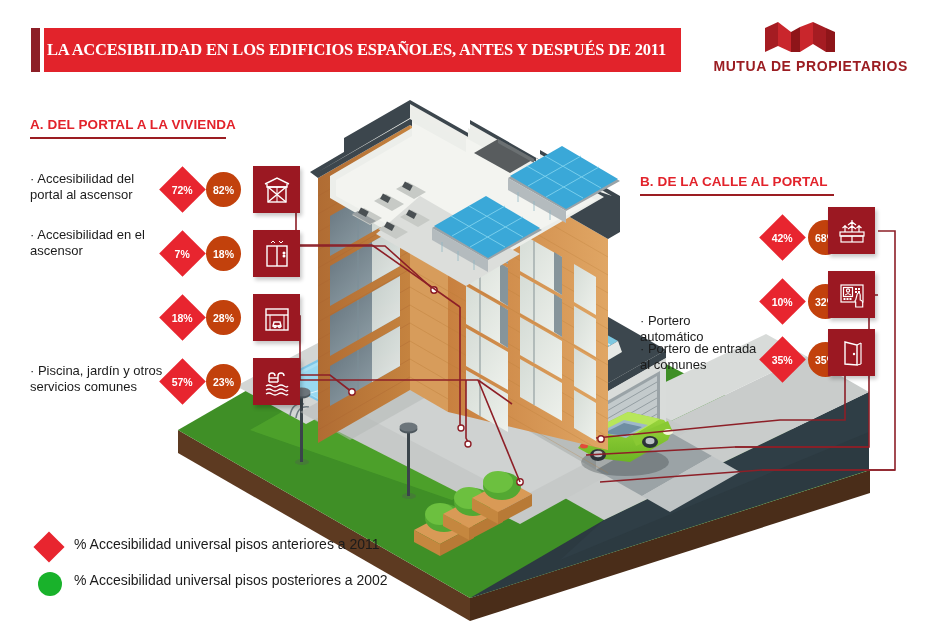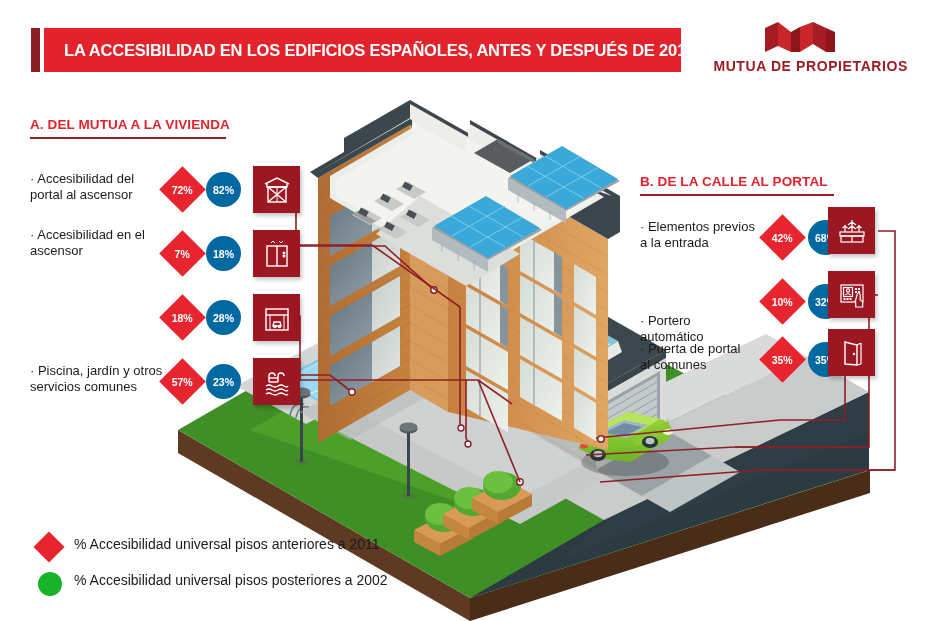--- a/index.html
+++ b/index.html
@@ -13,22 +13,22 @@
   
   #title-accent{
     position:absolute;left:31px;top:28px;width:9px;height:44px;background:#8d1f27;
   }
   #title-bar{
     position:absolute;left:44px;top:28px;width:637px;height:44px;background:#e2232b;
     display:flex;align-items:center;
   }
   #title-text{
     color:#fff;font-weight:bold;font-size:16.5px;letter-spacing:-0.2px;
-    padding-left:20px;white-space:nowrap;
-    font-family:Liberation Sans, sans-serif;
+    padding-left:3px;white-space:nowrap;
+    font-family:Liberation Serif, serif;
   }
 
   
   #logo{position:absolute;left:713px;top:22px;width:195px;height:56px;}
   #logo-mark{position:absolute;left:52px;top:0;width:70px;height:30px;}
   #logo-name{
     position:absolute;left:0;top:36px;width:195px;text-align:right;
     color:#9b1d22;font-weight:bold;font-size:14px;letter-spacing:0.6px;
     font-family:"Liberation Sans", sans-serif;white-space:nowrap;
   }
@@ -51,21 +51,21 @@
   .diamond{
     position:absolute;width:33px;height:33px;background:#e8252f;
     transform:rotate(45deg);
     display:flex;align-items:center;justify-content:center;
   }
   .diamond span{
     transform:rotate(-45deg);color:#fff;font-weight:bold;font-size:10.5px;
     font-family:"Liberation Sans", sans-serif;
   }
   .circle{
-    position:absolute;width:35px;height:35px;border-radius:50%;background:#0369a1;
+    position:absolute;width:35px;height:35px;border-radius:50%;background:#c2410c;
     display:flex;align-items:center;justify-content:center;
   }
   .circle span{color:#fff;font-weight:bold;font-size:10.5px;font-family:"Liberation Sans", sans-serif;}
 
   .icon-box{
     position:absolute;width:47px;height:47px;background:#9b1822;
     box-shadow:2px 3px 4px rgba(0,0,0,0.22);
     display:flex;align-items:center;justify-content:center;
   }
   .icon-box svg{display:block;}
@@ -468,21 +468,21 @@
       <polygon points="0,30 0,6 13,0 13,24" fill="#a51c22"></polygon>
       <polygon points="13,24 13,0 26,10 26,30" fill="#c9262c"></polygon>
       <polygon points="26,30 26,10 35,5 35,30" fill="#8e1519"></polygon>
       <polygon points="35,30 35,5 48,0 48,22" fill="#c9262c"></polygon>
       <polygon points="48,22 48,0 61,6 61,30" fill="#a51c22"></polygon>
       <polygon points="61,30 61,6 70,10 70,30" fill="#8e1519"></polygon>
     </svg>
     <div id="logo-name">MUTUA DE PROPIETARIOS</div>
   </div>
 
-  <div class="sec-head" id="sec-a-head">A. DEL MUTUA A LA VIVIENDA</div>
+  <div class="sec-head" id="sec-a-head">A. DEL PORTAL A LA VIVIENDA</div>
 
   <div class="row" style="left:30px;top:163px;width:250px;">
     <div class="row-label" style="left:0;top:8px;width:118px;">
       <span>· Accesibilidad del</span><br>
       <span>portal al ascensor</span>
     </div>
     <div class="diamond" style="left:136px;top:10px;">
       <span>72%</span>
     </div>
     <div class="circle" style="left:176px;top:9px;">
@@ -563,24 +563,20 @@
         <path d="M4 19 q3 -2 6 0 t6 0 t6 0 t4 0" stroke-width="1.3"></path>
         <path d="M4 23 q3 -2 6 0 t6 0 t6 0 t4 0" stroke-width="1.3"></path>
         <path d="M4 27 q3 -2 6 0 t6 0 t6 0 t4 0" stroke-width="1.3"></path>
       </svg>
     </div>
   </div>
 
   <div class="sec-head" id="sec-b-head">B. DE LA CALLE AL PORTAL</div>
 
   <div class="row" style="left:640px;top:213px;width:250px;">
-    <div class="row-label" style="left:0;top:6px;width:126px;">
-      <span>· Elementos previos</span><br>
-      <span>a la entrada</span>
-    </div>
     <div class="diamond" style="left:126px;top:8px;">
       <span>42%</span>
     </div>
     <div class="circle" style="left:168px;top:7px;">
       <span>68%</span>
     </div>
     <div class="icon-box" style="left:188px;top:-6px;">
       <svg width="30" height="30" viewBox="0 0 30 30" fill="none" stroke="#fff" stroke-width="1.2">
         <path d="M15 4 L15 16 M15 6 L11 9 M15 6 L19 9 M15 10 L11 13 M15 10 L19 13"></path>
         <path d="M8 9 L8 16 M8 10 L5.5 12 M8 10 L10.5 12"></path>
@@ -618,21 +614,21 @@
             <rect x="9.5" y="18" width="2" height="2"></rect>
           <rect x="12.5" y="18" width="2" height="2"></rect>
         </g>
         <path d="M20 15 q0 -2 1.6 -2 q1.6 0 1.6 2 l0 5 q2.5 0.5 2.5 3 l0 4 l-7 0 l0 -5 q-1.5 -1 0 -2 Z" fill="#9b1822"></path>
       </svg>
     </div>
   </div>
 
   <div class="row" style="left:640px;top:335px;width:250px;">
     <div class="row-label" style="left:0;top:6px;width:126px;">
-      <span>· Puerta de portal</span><br>
+      <span>· Portero de entrada</span><br>
       <span>al comunes</span>
     </div>
     <div class="diamond" style="left:126px;top:8px;">
       <span>35%</span>
     </div>
     <div class="circle" style="left:168px;top:7px;">
       <span>35%</span>
     </div>
     <div class="icon-box" style="left:188px;top:-6px;">
       <svg width="30" height="30" viewBox="0 0 30 30" fill="none" stroke="#fff" stroke-width="1.4">

